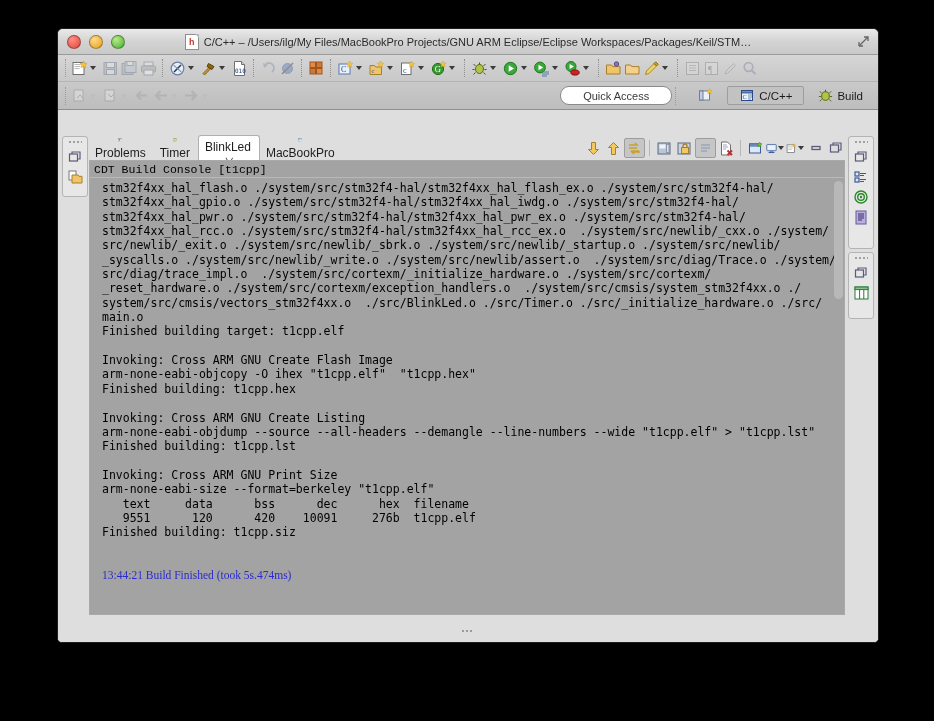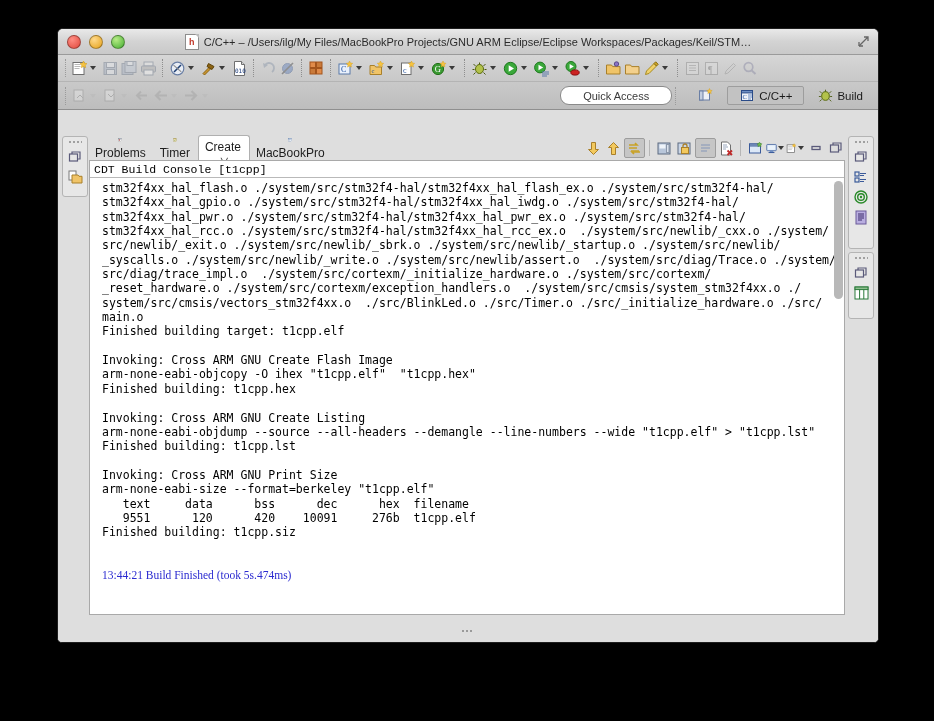--- a/index.html
+++ b/index.html
@@ -81,21 +81,21 @@
   .vtab.active{
     background:#fff;border:1px solid #b0b0b0;border-bottom:none;border-radius:3px 3px 0 0;height:24px;
   }
   .tab-close{font-size:11px;color:#4a4a4a;margin-left:3px;}
   #viewtools{margin-left:auto;display:flex;align-items:center;gap:1px;padding-bottom:2px;}
   .vt{width:19px;height:18px;display:flex;align-items:center;justify-content:center;}
   .vt.pressed{background:#c6c6c6;border:1px solid #9d9d9d;border-radius:2px;}
   .vsep{width:1px;height:16px;border-left:1px solid #b6b6b6;margin:0 3px;}
 
   #console{
-    position:absolute;left:0;right:0;top:26px;bottom:0;background:#ffffff;
+    position:absolute;left:0;right:0;top:26px;bottom:0;background:#a3a3a3;
     border:1px solid #a9a9a9;
   }
   #console-head{font-family:"Liberation Mono",monospace;font-size:11.5px;color:#000;
     padding:2px 4px 1px 4px;border-bottom:1px solid #b9b9b9;}
   #console-out{
     position:absolute;left:0;right:0;top:19px;bottom:0;
     font-family:"DejaVu Sans Mono",monospace;font-size:11.5px;line-height:14.35px;
     color:#000;padding:1px 12px;white-space:pre;overflow:hidden;
   }
   .blue{color:#2a2ad0;font-family:Liberation Serif, serif;}
@@ -469,21 +469,21 @@
           <span>Timer</span>
         </div>
 
         <div class="vtab active">
           <svg class="ico" viewBox="0 0 17 17" style="width:14px;height:14px;">
             <rect x="1.5" y="2.5" width="14" height="9.5" rx="1" fill="#cfe0f3" stroke="#3a5a9a"></rect>
             <rect x="3" y="4" width="11" height="6.5" fill="#eaf2fb"></rect>
             <rect x="6" y="12" width="5" height="2" fill="#6f8fc4"></rect>
             <rect x="4" y="14" width="9" height="1.5" fill="#3a5a9a"></rect>
           </svg>
-          <span>Create</span>
+          <span>BlinkLed</span>
           <span class="tab-close">╳</span>
         </div>
 
         <div class="vtab">
           <svg class="ico" viewBox="0 0 17 17" style="width:14px;height:14px;">
             <rect x="2" y="2.5" width="13" height="12" fill="#fff" stroke="#5878a8"></rect>
             <rect x="2" y="2.5" width="13" height="2.6" fill="#9fb3d0" stroke="#5878a8"></rect>
             <path d="M7 5.1v9.4" stroke="#5878a8"></path>
             <path d="M3 7h3M3 9h3M3 11h3M8 7h6M8 9h6M8 11h5" stroke="#c0cde0" stroke-width=".9"></path>
           </svg>

